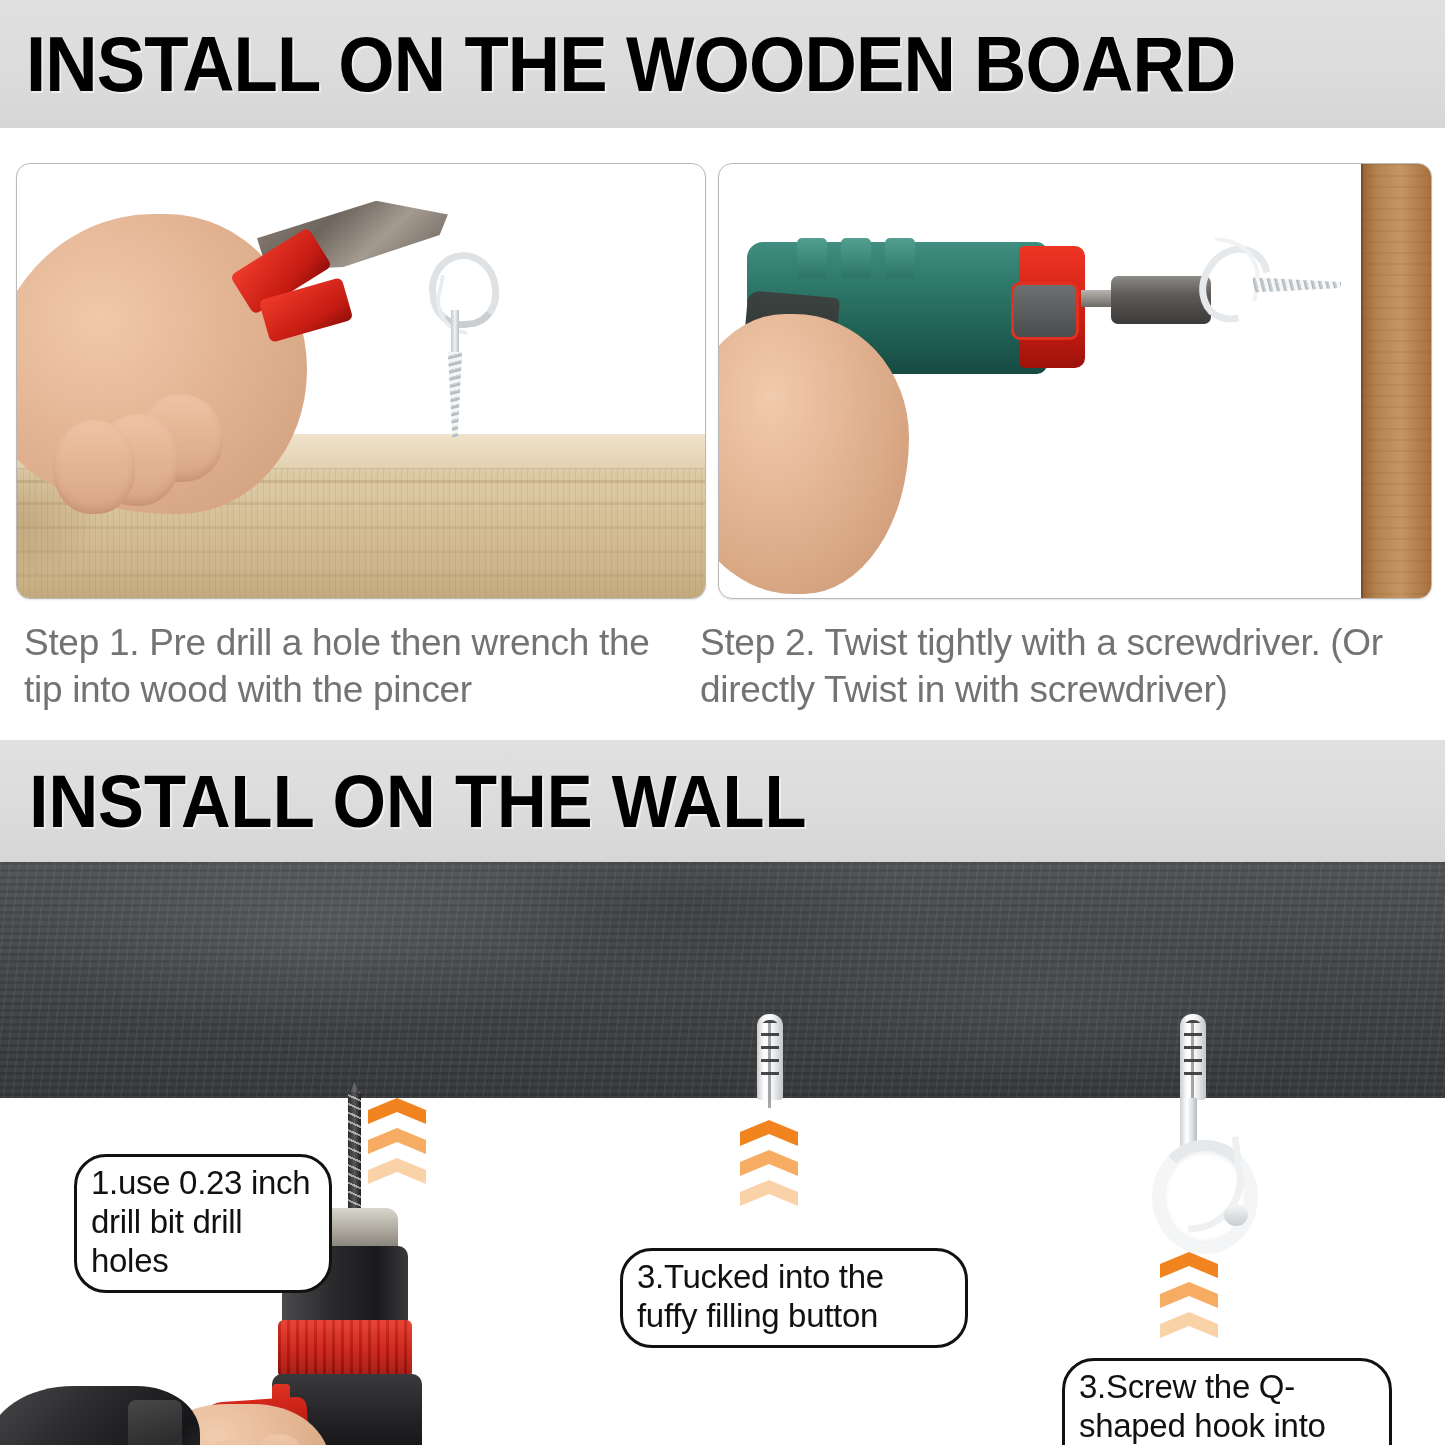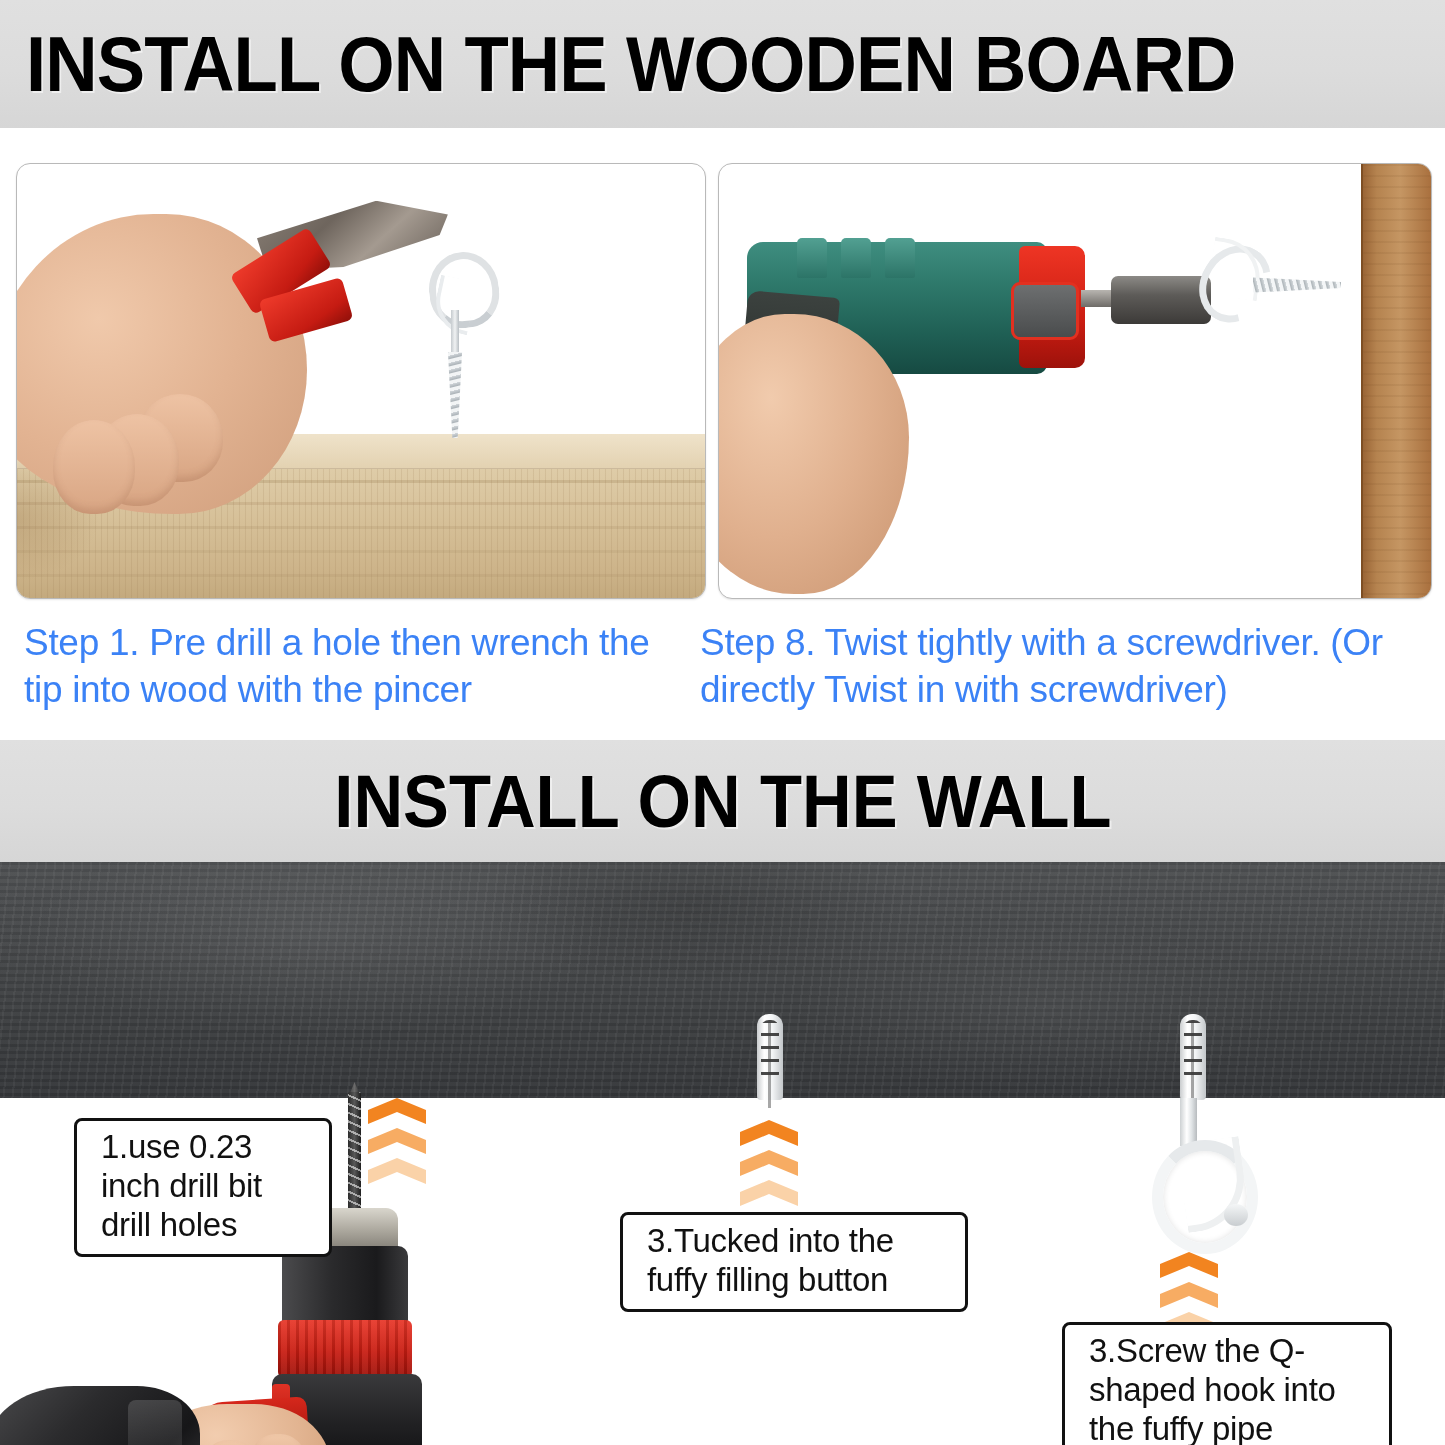--- a/index.html
+++ b/index.html
@@ -22,21 +22,21 @@
   .band-title {
     font-weight: bold;
     color: #000;
     white-space: nowrap;
     font-stretch: condensed;
     transform: scaleX(0.93);
     text-shadow: 2px 2px 0 rgba(255,255,255,0.55);
   }
   #band-wood { top: 0; height: 128px; justify-content: flex-start; padding-left: 26px; }
   #band-wood .band-title { font-size: 78px; letter-spacing: -1px; transform-origin: left center; }
-  #band-wall { top: 740px; height: 122px; justify-content: center; }
+  #band-wall { top: 740px; height: 122px; }
   #band-wall .band-title { font-size: 74px; letter-spacing: 0px; }
 
   
   .panel {
     position: absolute;
     border: 1px solid #b9b9b9;
     border-radius: 14px;
     background: #ffffff;
     overflow: hidden;
     box-shadow: 0 1px 2px rgba(0,0,0,0.10);
@@ -177,21 +177,21 @@
     position:absolute; left: 52px; top: 40px; width: 88px; height: 22px;
     background: repeating-linear-gradient(76deg,
       #f4f6f7 0px, #f4f6f7 3px, #b0b7bb 4px, #d4d9dc 7px);
     clip-path: polygon(0 16%, 100% 36%, 100% 64%, 0 84%);
   }
 
   
   .caption {
     position: absolute;
     font-size: 37px; line-height: 1.26;
-    color: #3b82f6; letter-spacing: -0.3px;
+    color: #737373; letter-spacing: -0.3px;
   }
   #caption-1 { left: 24px;  top: 620px; width: 660px; }
   #caption-2 { left: 700px; top: 620px; width: 740px; }
 
   
   #wall {
     position: absolute; left: 0; top: 862px; width: 1445px; height: 236px;
     background:
       repeating-linear-gradient(96deg,
         rgba(255,255,255,0.045) 0px, rgba(255,255,255,0.045) 2px,
@@ -258,26 +258,27 @@
   .chev.c3 { background: #FAD2A8; }
   #chev-1 { left: 368px;  top: 1098px; }
   #chev-2 { left: 740px;  top: 1120px; }
   #chev-3 { left: 1160px; top: 1252px; }
 
   
   .callout {
     position: absolute;
     background: #ffffff;
     border: 3px solid #111;
-    border-radius: 8px;
-    padding: 7px 14px 9px 24px;
+    border-radius: 32px;
+    padding: 7px 14px 9px 14px;
     font-size: 33px; line-height: 1.18;
     color: #111;
     letter-spacing: -0.3px;
     box-sizing: border-box;
+    margin-top: 36px;
   }
   #callout-1 { left: 74px;   top: 1118px; width: 258px; }
   #callout-2 { left: 620px;  top: 1212px; width: 348px; }
   #callout-3 { left: 1062px; top: 1322px; width: 330px; }
 
   
   #wall-hook { position:absolute; left: 1146px; top: 1098px; width: 130px; height: 180px; }
   #wall-hook .stem {
     position:absolute; left: 34px; top: 0; width: 17px; height: 48px;
     background: linear-gradient(to right,#cdd1d3,#ffffff 40%,#dfe3e5 70%,#b7bbbe);
@@ -398,21 +399,21 @@
   <div class="hand2"></div>
 
   <div class="hook2">
     <div class="ring"></div>
     <div class="gate"></div>
     <div class="thread"></div>
   </div>
 </div>
 
 <div class="caption" id="caption-1">Step 1. Pre drill a hole then wrench the tip into wood with the pincer</div>
-<div class="caption" id="caption-2">Step 8. Twist tightly with a screwdriver. (Or directly Twist in with screwdriver)</div>
+<div class="caption" id="caption-2">Step 2. Twist tightly with a screwdriver. (Or directly Twist in with screwdriver)</div>
 
 <div class="band" id="band-wall">
   <span class="band-title">INSTALL ON THE WALL</span>
 </div>
 
 <div id="wall"></div>
 
 <div class="anchor" id="anchor-2">
   <div class="body"></div>
 </div>

